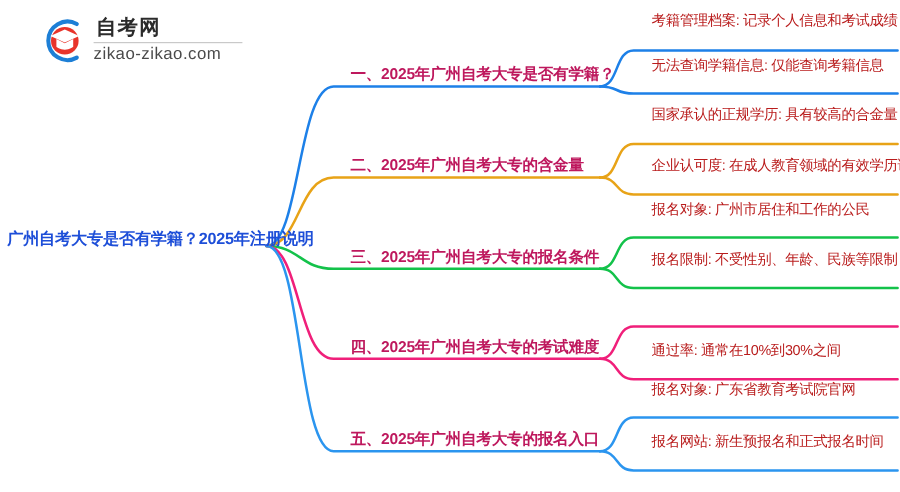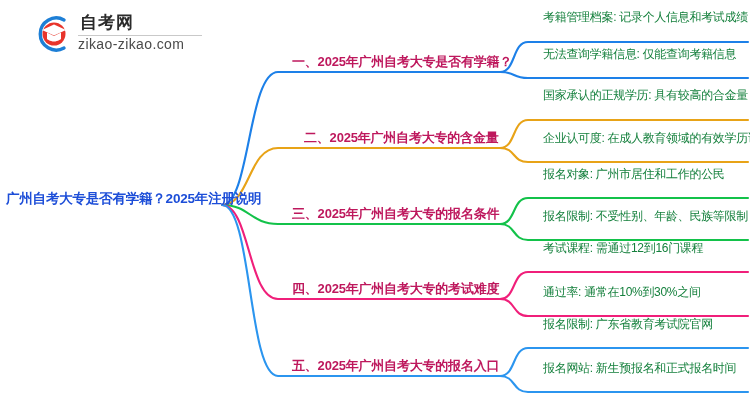--- a/index.html
+++ b/index.html
@@ -95,21 +95,21 @@
     color: #be185d;
     line-height: 16px;
     white-space: nowrap;
     letter-spacing: -0.2px;
   }
 
   
   .leaf-label {
     position: absolute;
     font-size: 12px;
-    color: #15803d;
+    color: #b91c1c;
     line-height: 15px;
     white-space: nowrap;
     letter-spacing: -0.3px;
   }
 </style>
 </head>
 <body>
 
 <div id="mindmap-canvas">
 
@@ -159,29 +159,28 @@
       <div class="logo-domain">zikao-zikao.com</div>
     </div>
   </div>
 
   <div class="root-node">广州自考大专是否有学籍？2025年注册说明</div>
 
   <div class="branch-label" style="left:292px; top:54px;">一、2025年广州自考大专是否有学籍？</div>
   <div class="leaf-label" style="left:543px; top:10px;">考籍管理档案: 记录个人信息和考试成绩</div>
   <div class="leaf-label" style="left:543px; top:47px;">无法查询学籍信息: 仅能查询考籍信息</div>
 
-  <div class="branch-label" style="left:292px; top:130px;margin-left:12px;">二、2025年广州自考大专的含金量</div>
+  <div class="branch-label" style="left:292px; top:130px;">二、2025年广州自考大专的含金量</div>
   <div class="leaf-label" style="left:543px; top:88px;">国家承认的正规学历: 具有较高的合金量</div>
   <div class="leaf-label" style="left:543px; top:131px;">企业认可度: 在成人教育领域的有效学历证明</div>
 
   <div class="branch-label" style="left:292px; top:206px;">三、2025年广州自考大专的报名条件</div>
   <div class="leaf-label" style="left:543px; top:167px;">报名对象: 广州市居住和工作的公民</div>
   <div class="leaf-label" style="left:543px; top:209px;">报名限制: 不受性别、年龄、民族等限制</div>
 
   <div class="branch-label" style="left:292px; top:281px;">四、2025年广州自考大专的考试难度</div>
-  <div class="leaf-label" style="left:543px; top:241px;">考试课程: 需通过12到16门课程</div>
   <div class="leaf-label" style="left:543px; top:285px;">通过率: 通常在10%到30%之间</div>
 
   <div class="branch-label" style="left:292px; top:358px;">五、2025年广州自考大专的报名入口</div>
-  <div class="leaf-label" style="left:543px; top:317px;">报名限制: 广东省教育考试院官网</div>
+  <div class="leaf-label" style="left:543px; top:317px;">报名对象: 广东省教育考试院官网</div>
   <div class="leaf-label" style="left:543px; top:361px;">报名网站: 新生预报名和正式报名时间</div>
 
 </div>
 
 </body></html>

